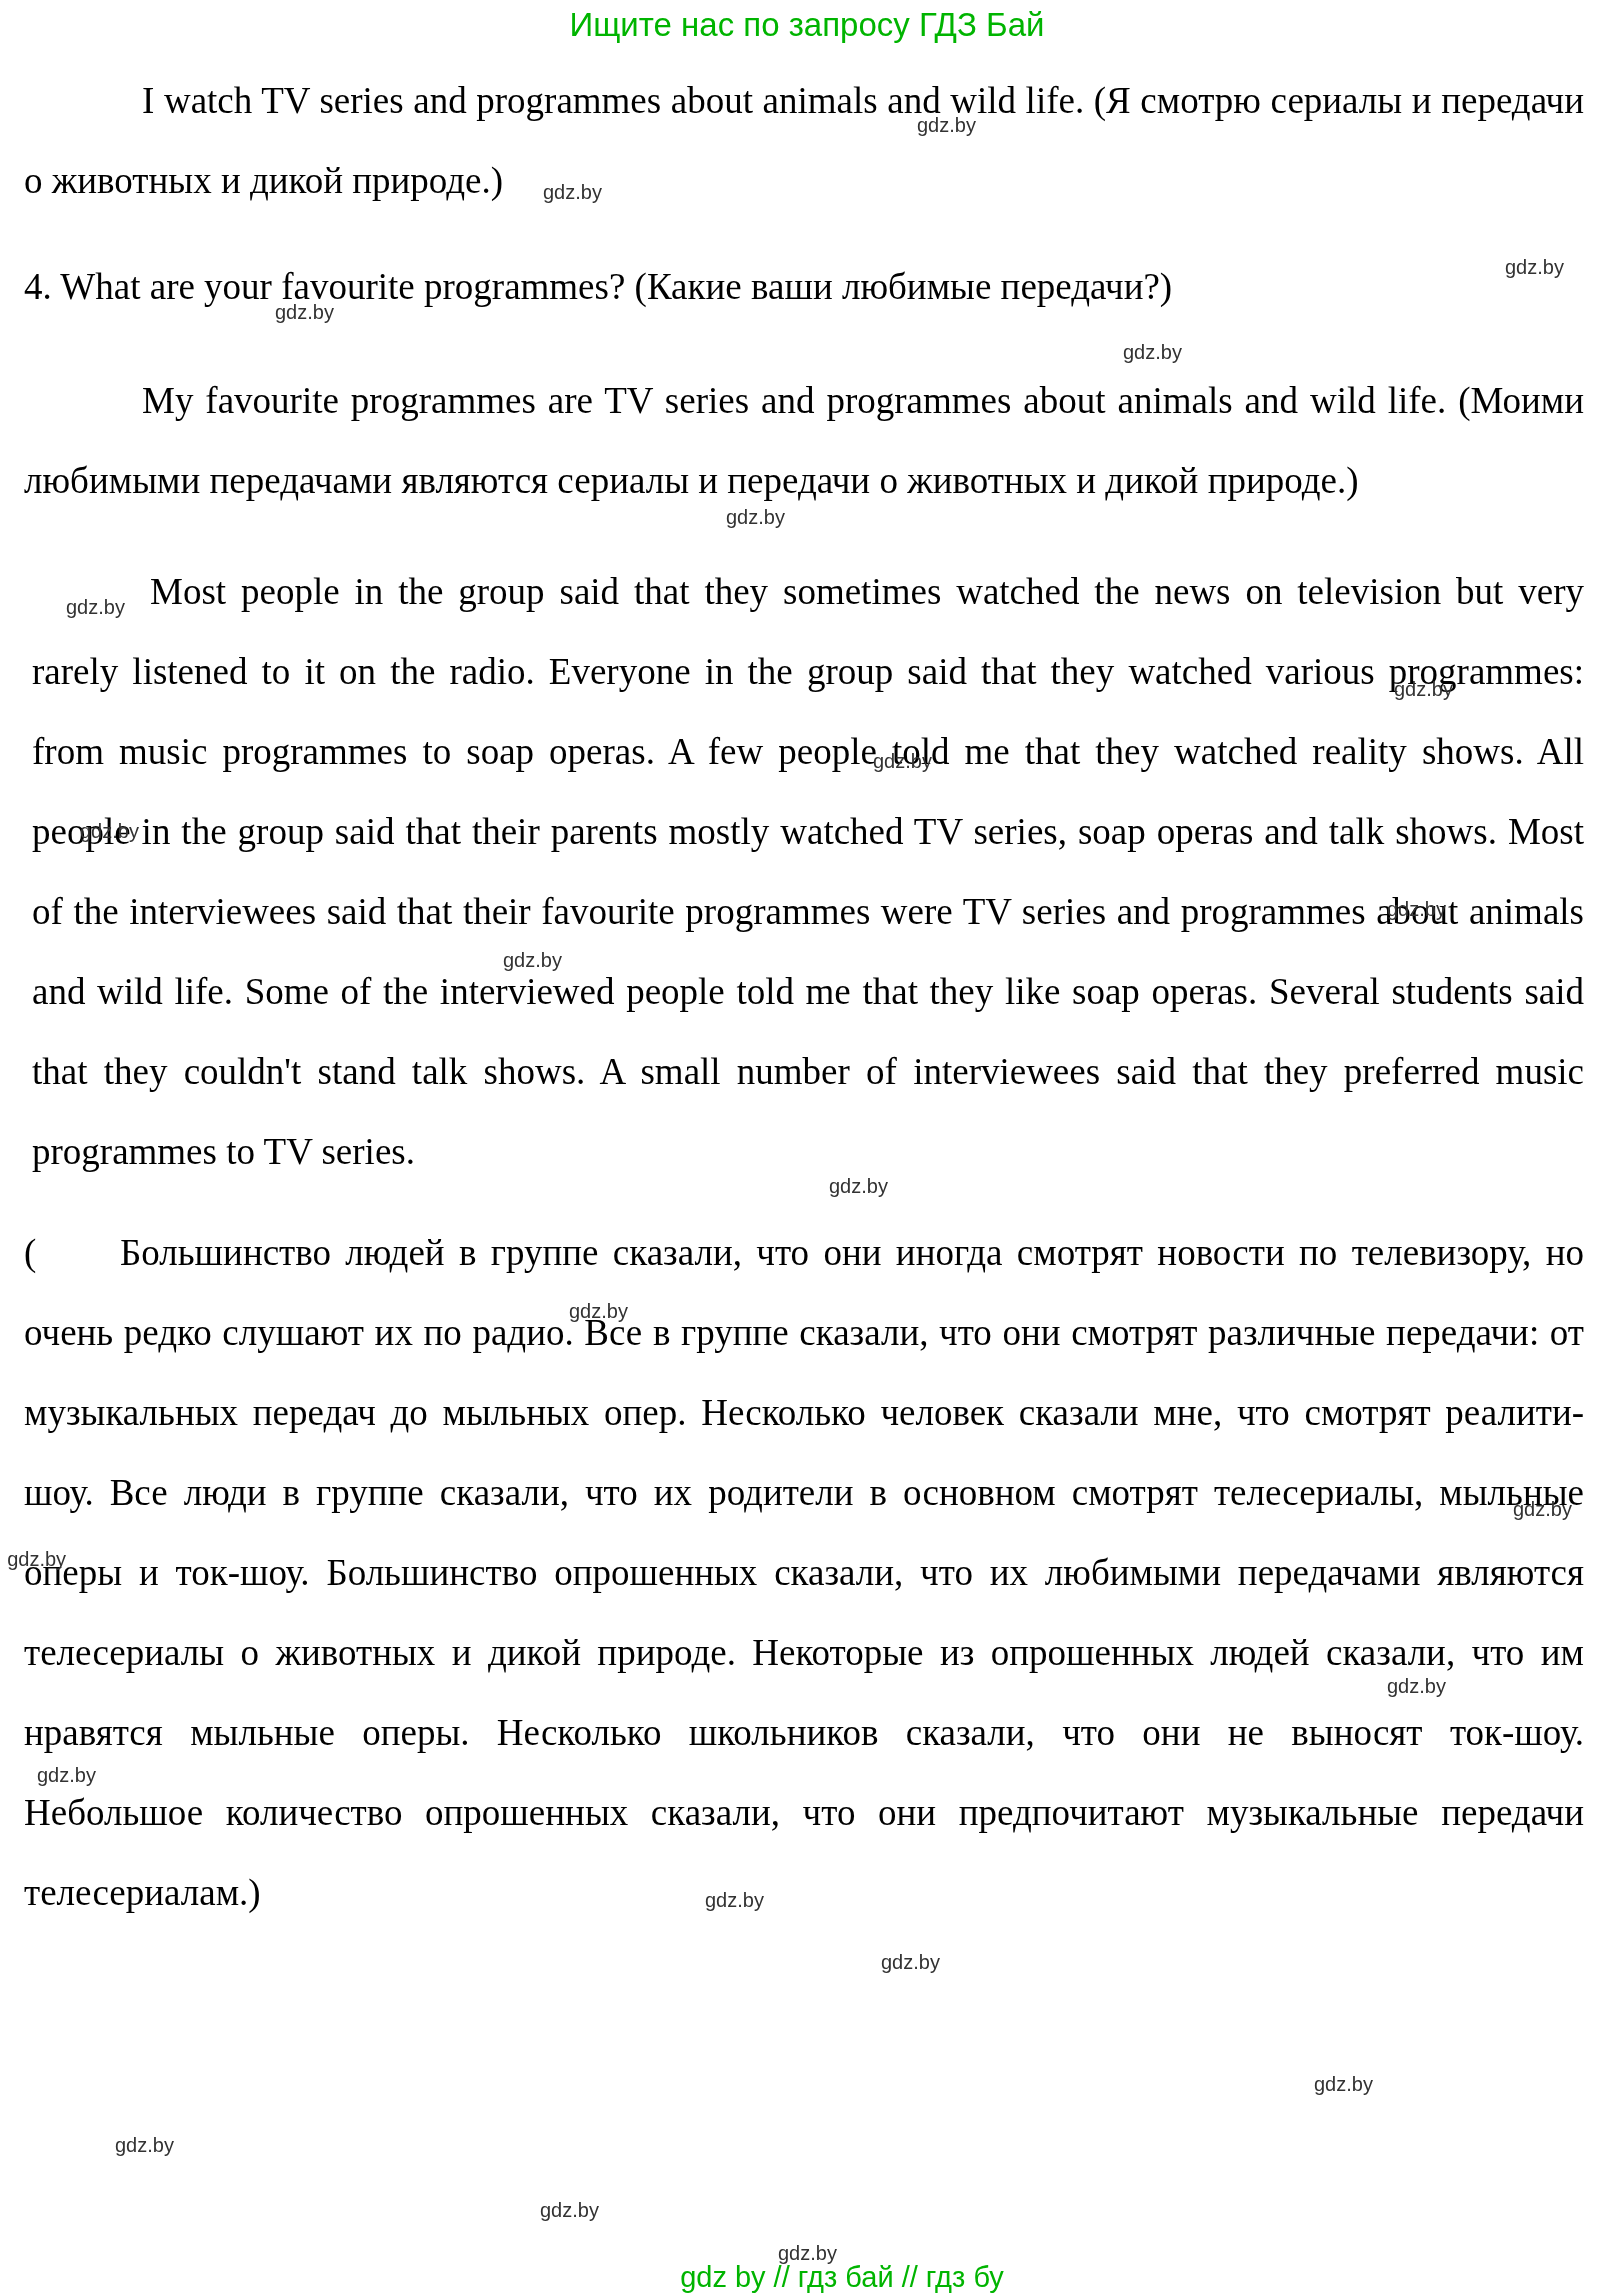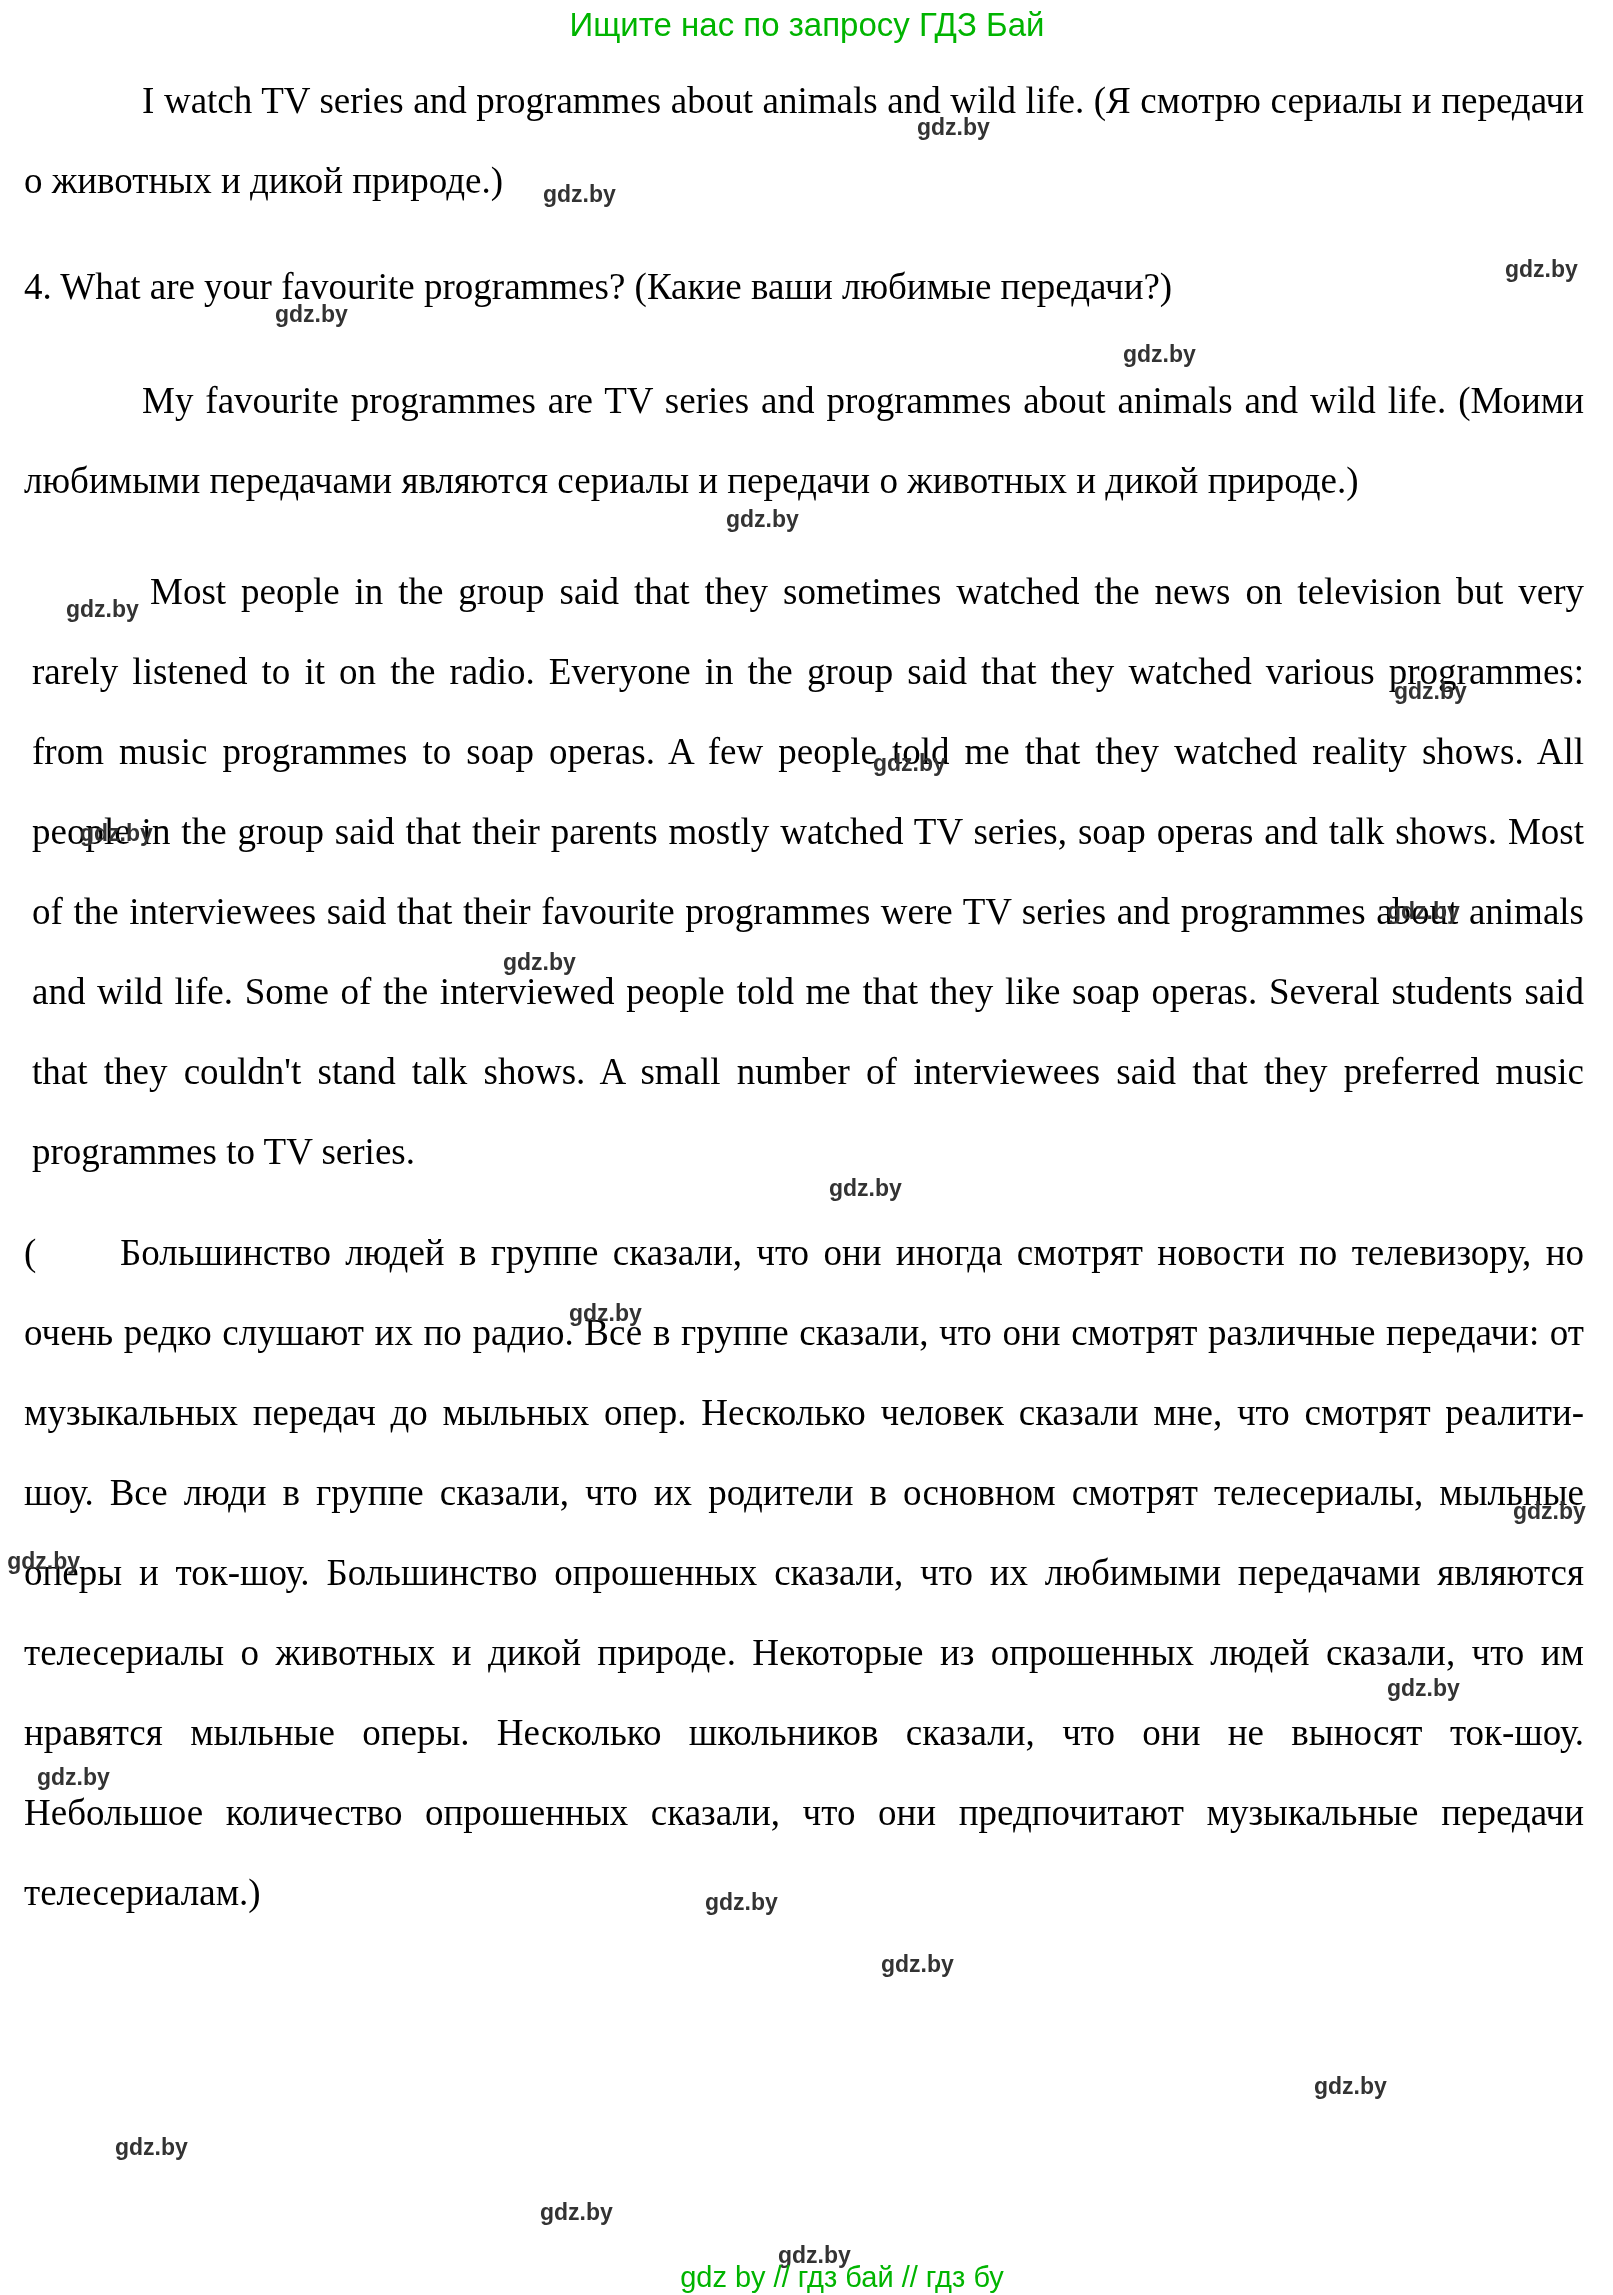--- a/index.html
+++ b/index.html
@@ -63,24 +63,23 @@
     position: absolute;
     top: 0;
     left: 0;
     width: 100%;
     height: 100%;
     pointer-events: none;
   }
   .wm {
     position: absolute;
     font-family: "Liberation Sans", sans-serif;
-    font-size: 23px;
+    font-size: 20px;
     color: #333333;
     white-space: nowrap;
-    font-weight: bold;
   }
 </style>
 </head>
 <body>
 
 <div class="header-note">Ищите нас по запросу ГДЗ Бай</div>
 
 <div class="content">
   <p class="para indent p1">I watch TV series and programmes about animals and wild life. (Я смотрю сериалы и передачи о животных и дикой природе.)</p>
   <p class="para p4">4. What are your favourite programmes? (Какие ваши любимые передачи?)</p>

